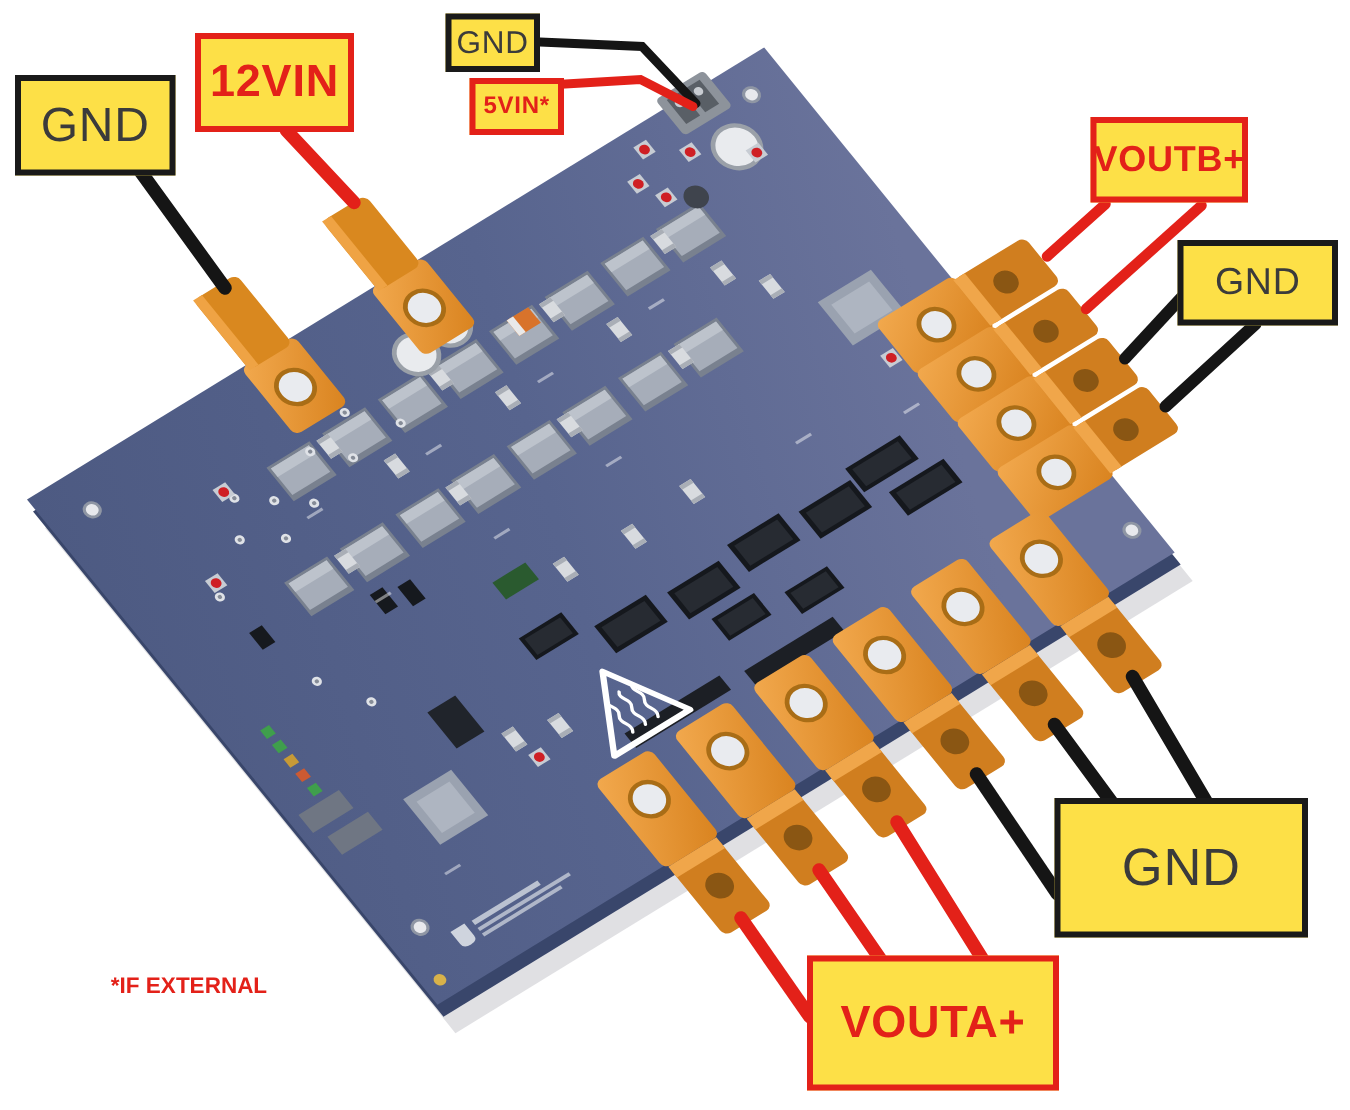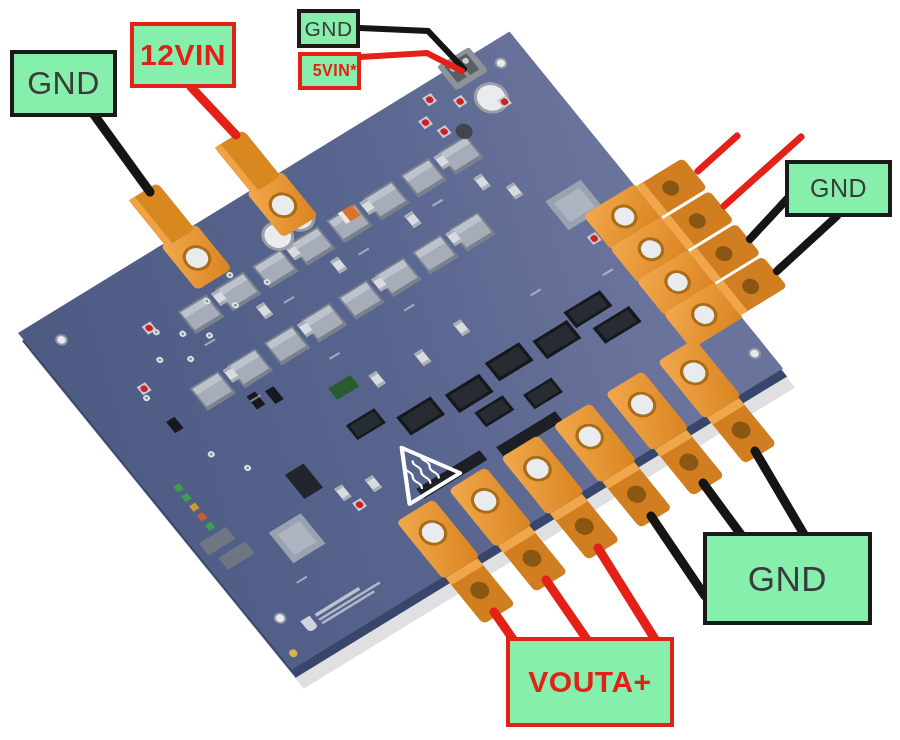--- a/index.html
+++ b/index.html
@@ -6,34 +6,34 @@
     --red:#e32119;
     --blk:#1a1a1a;
     --wire-red:#e32119;
     --wire-blk:#151515;
   }
   html,body{margin:0;padding:0;background:#ffffff;}
   body{font-family:"Liberation Sans", sans-serif;}
   .scene{position:relative;width:900px;height:740px;overflow:hidden;background:#ffffff;}
   .scene svg{position:absolute;left:0;top:0;}
   .callout{
-    position:absolute;background:#86efac;box-sizing:border-box;
+    position:absolute;background:#fde047;box-sizing:border-box;
     display:flex;align-items:center;justify-content:center;
     letter-spacing:0.5px;white-space:nowrap;
   }
   .callout.blk{border:4px solid var(--blk);color:#3b3b3b;font-weight:400;}
   .callout.red{border:4px solid var(--red);color:var(--red);font-weight:700;}
   .c-gnd-input{left:10px;top:50px;width:107px;height:67px;font-size:32px;}
   .c-12vin{left:130px;top:22px;width:106px;height:66px;font-size:30px;align-items:center;}
   .c-gnd-aux{left:297px;top:9px;width:63px;height:39px;font-size:21px;border-width:3px;}
-  .c-5vin{left:298px;top:52px;width:63px;height:38px;font-size:16px;border-width:3px;justify-content:flex-end;}
+  .c-5vin{left:313px;top:52px;width:63px;height:38px;font-size:16px;border-width:3px;}
   .c-voutb{left:727px;top:78px;width:105px;height:57px;font-size:24px;}
   .c-gnd-voutb{left:785px;top:160px;width:107px;height:57px;font-size:25px;}
   .c-gnd-vouta{left:703px;top:532px;width:169px;height:93px;font-size:35px;}
-  .c-vouta{left:506px;top:637px;width:168px;height:90px;font-size:30px;}
+  .c-vouta{left:538px;top:637px;width:168px;height:90px;font-size:30px;}
   .footnote{
     position:absolute;left:36px;top:648px;width:180px;
     color:var(--red);font-weight:700;font-size:15px;line-height:1.3;text-align:center;
   }
   .footnote span{display:block;}
 </style>
 </head>
 <body>
 
 <div class="scene">
@@ -304,26 +304,30 @@
 </div>
 <div class="callout red c-12vin">
   <span>12VIN</span>
 </div>
 <div class="callout blk c-gnd-aux">
   <span>GND</span>
 </div>
 <div class="callout red c-5vin">
   <span>5VIN*</span>
 </div>
+<div class="callout red c-voutb">
+  <span>VOUTB+</span>
+</div>
 <div class="callout blk c-gnd-voutb">
   <span>GND</span>
 </div>
 <div class="callout blk c-gnd-vouta">
   <span>GND</span>
 </div>
 <div class="callout red c-vouta">
   <span>VOUTA+</span>
 </div>
 
 <div class="footnote">
+  <span>*IF EXTERNAL</span>
 </div>
 
 </div>
 
 </body></html>

